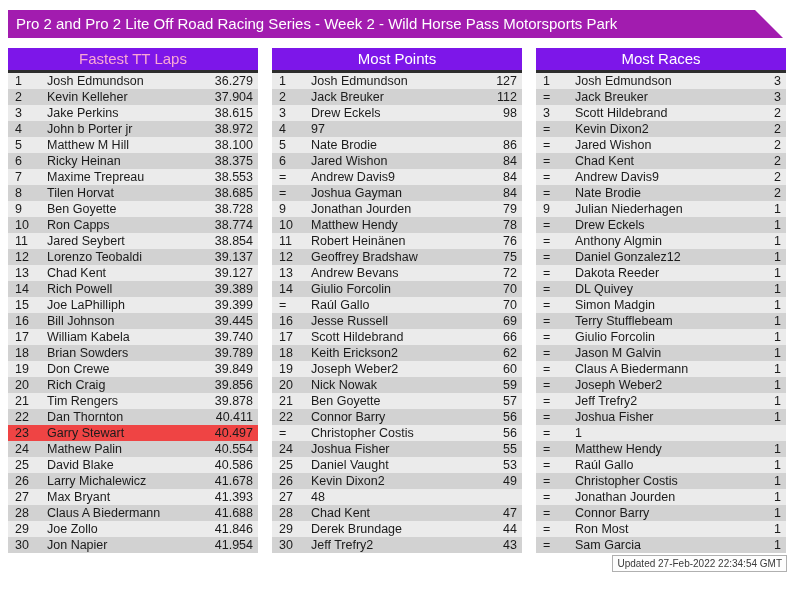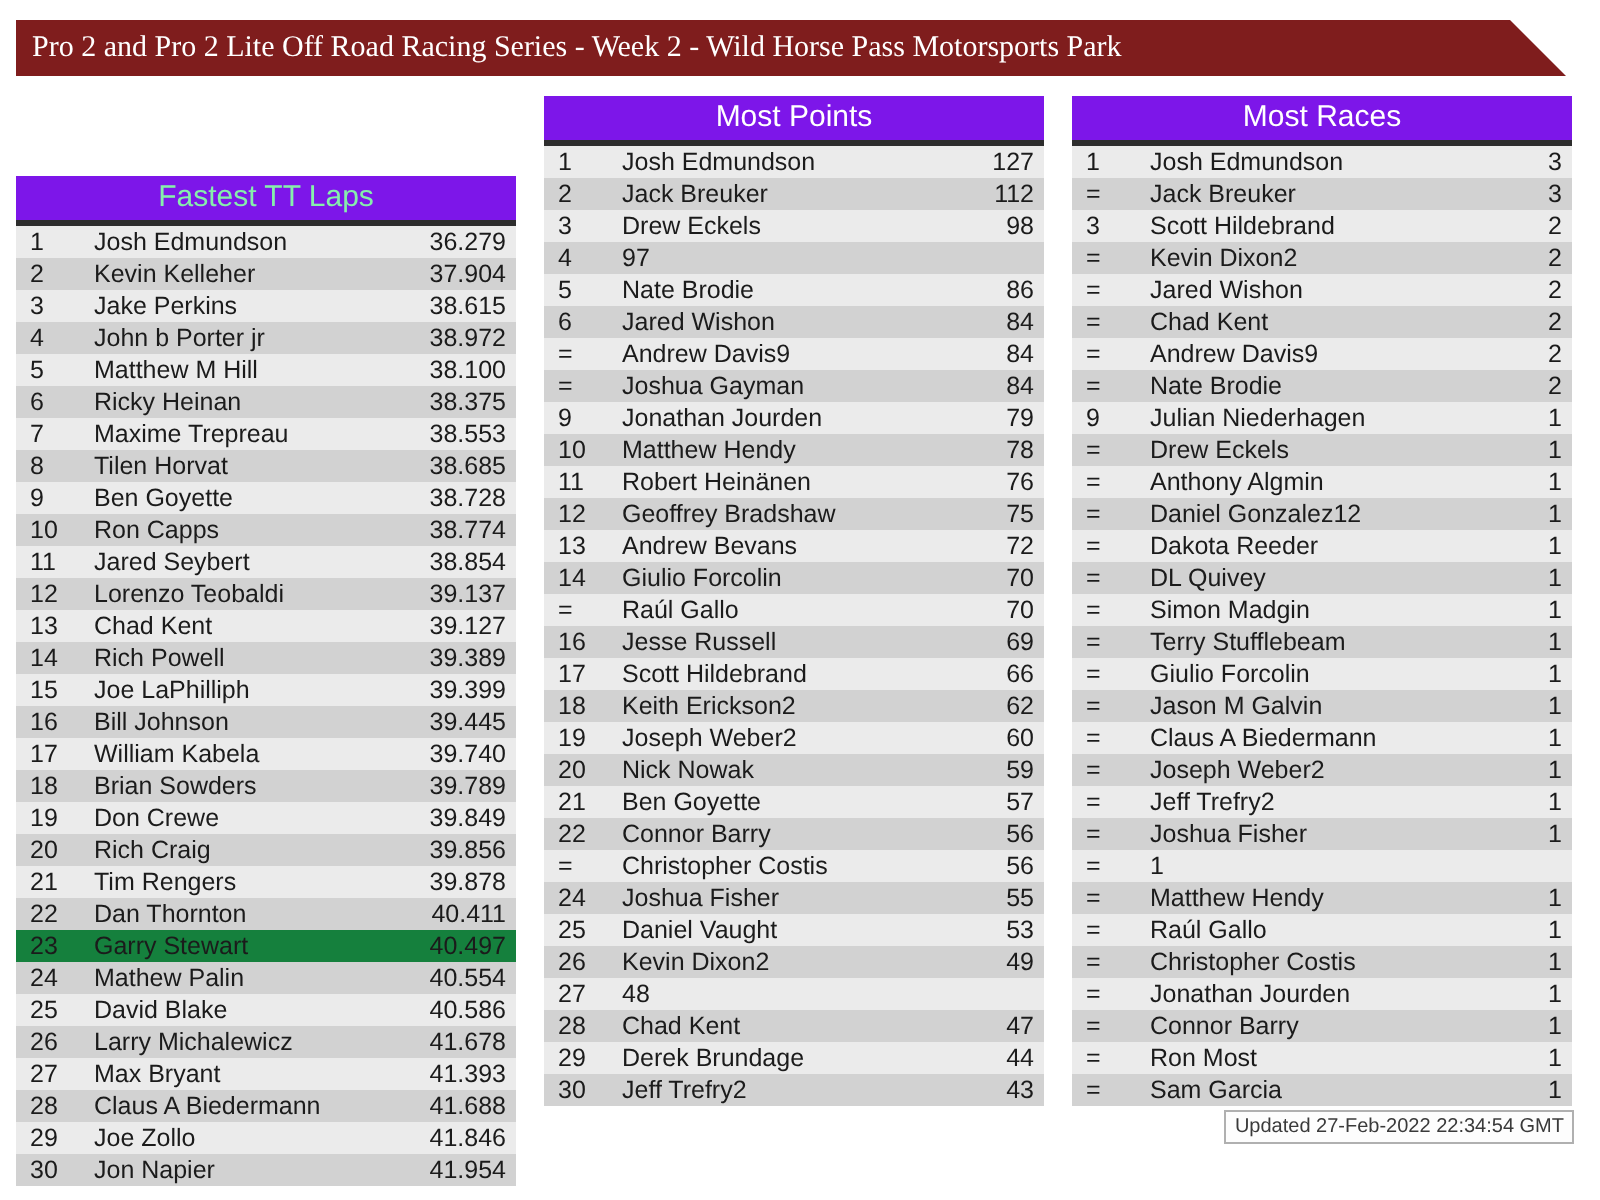--- a/index.html
+++ b/index.html
@@ -30,27 +30,27 @@
   .lb-body .val{flex:0 0 auto;text-align:right;padding-right:5px;}
   .footer{
     position:absolute;right:13px;top:555px;background:#fdfdfd;
     border:1px solid #b0b0b0;color:#3a3a3a;font-size:10px;line-height:13px;
     padding:1px 4px;white-space:nowrap;
   }
 </style>
 </head>
 <body>
 
-<div class="banner" style="background: #7f1d1d; font-family: Liberation Serif, serif;">
+<div class="banner" style="background: #a21caf;">
   <span>Pro 2 and Pro 2 Lite Off Road Racing Series - Week 2 - Wild Horse Pass Motorsports Park</span>
 </div>
 
 <div class="tables">
   <div class="lb-table">
-    <div class="lb-header" style="background: rgb(125, 22, 233); color: #86efac; margin-top: 40px;">Fastest TT Laps</div>
+    <div class="lb-header" style="background: rgb(125, 22, 233); color: #f9a8d4;">Fastest TT Laps</div>
     <div class="lb-body">
         <div class="row odd" style="background: rgb(235, 235, 235);">
           <span class="rank">1</span>
           <span class="name">Josh Edmundson</span>
           <span class="val">36.279</span>
         </div>
         <div class="row even" style="background: rgb(210, 210, 210);">
           <span class="rank">2</span>
           <span class="name">Kevin Kelleher</span>
           <span class="val">37.904</span>
@@ -148,21 +148,21 @@
         <div class="row odd" style="background: rgb(235, 235, 235);">
           <span class="rank">21</span>
           <span class="name">Tim Rengers</span>
           <span class="val">39.878</span>
         </div>
         <div class="row even" style="background: rgb(210, 210, 210);">
           <span class="rank">22</span>
           <span class="name">Dan Thornton</span>
           <span class="val">40.411</span>
         </div>
-        <div class="row odd" style="background: #15803d; justify-content: center;">
+        <div class="row odd" style="background: #ef4444; justify-content: center;">
           <span class="rank">23</span>
           <span class="name">Garry Stewart</span>
           <span class="val">40.497</span>
         </div>
         <div class="row even" style="background: rgb(210, 210, 210);">
           <span class="rank">24</span>
           <span class="name">Mathew Palin</span>
           <span class="val">40.554</span>
         </div>
         <div class="row odd" style="background: rgb(235, 235, 235);">

